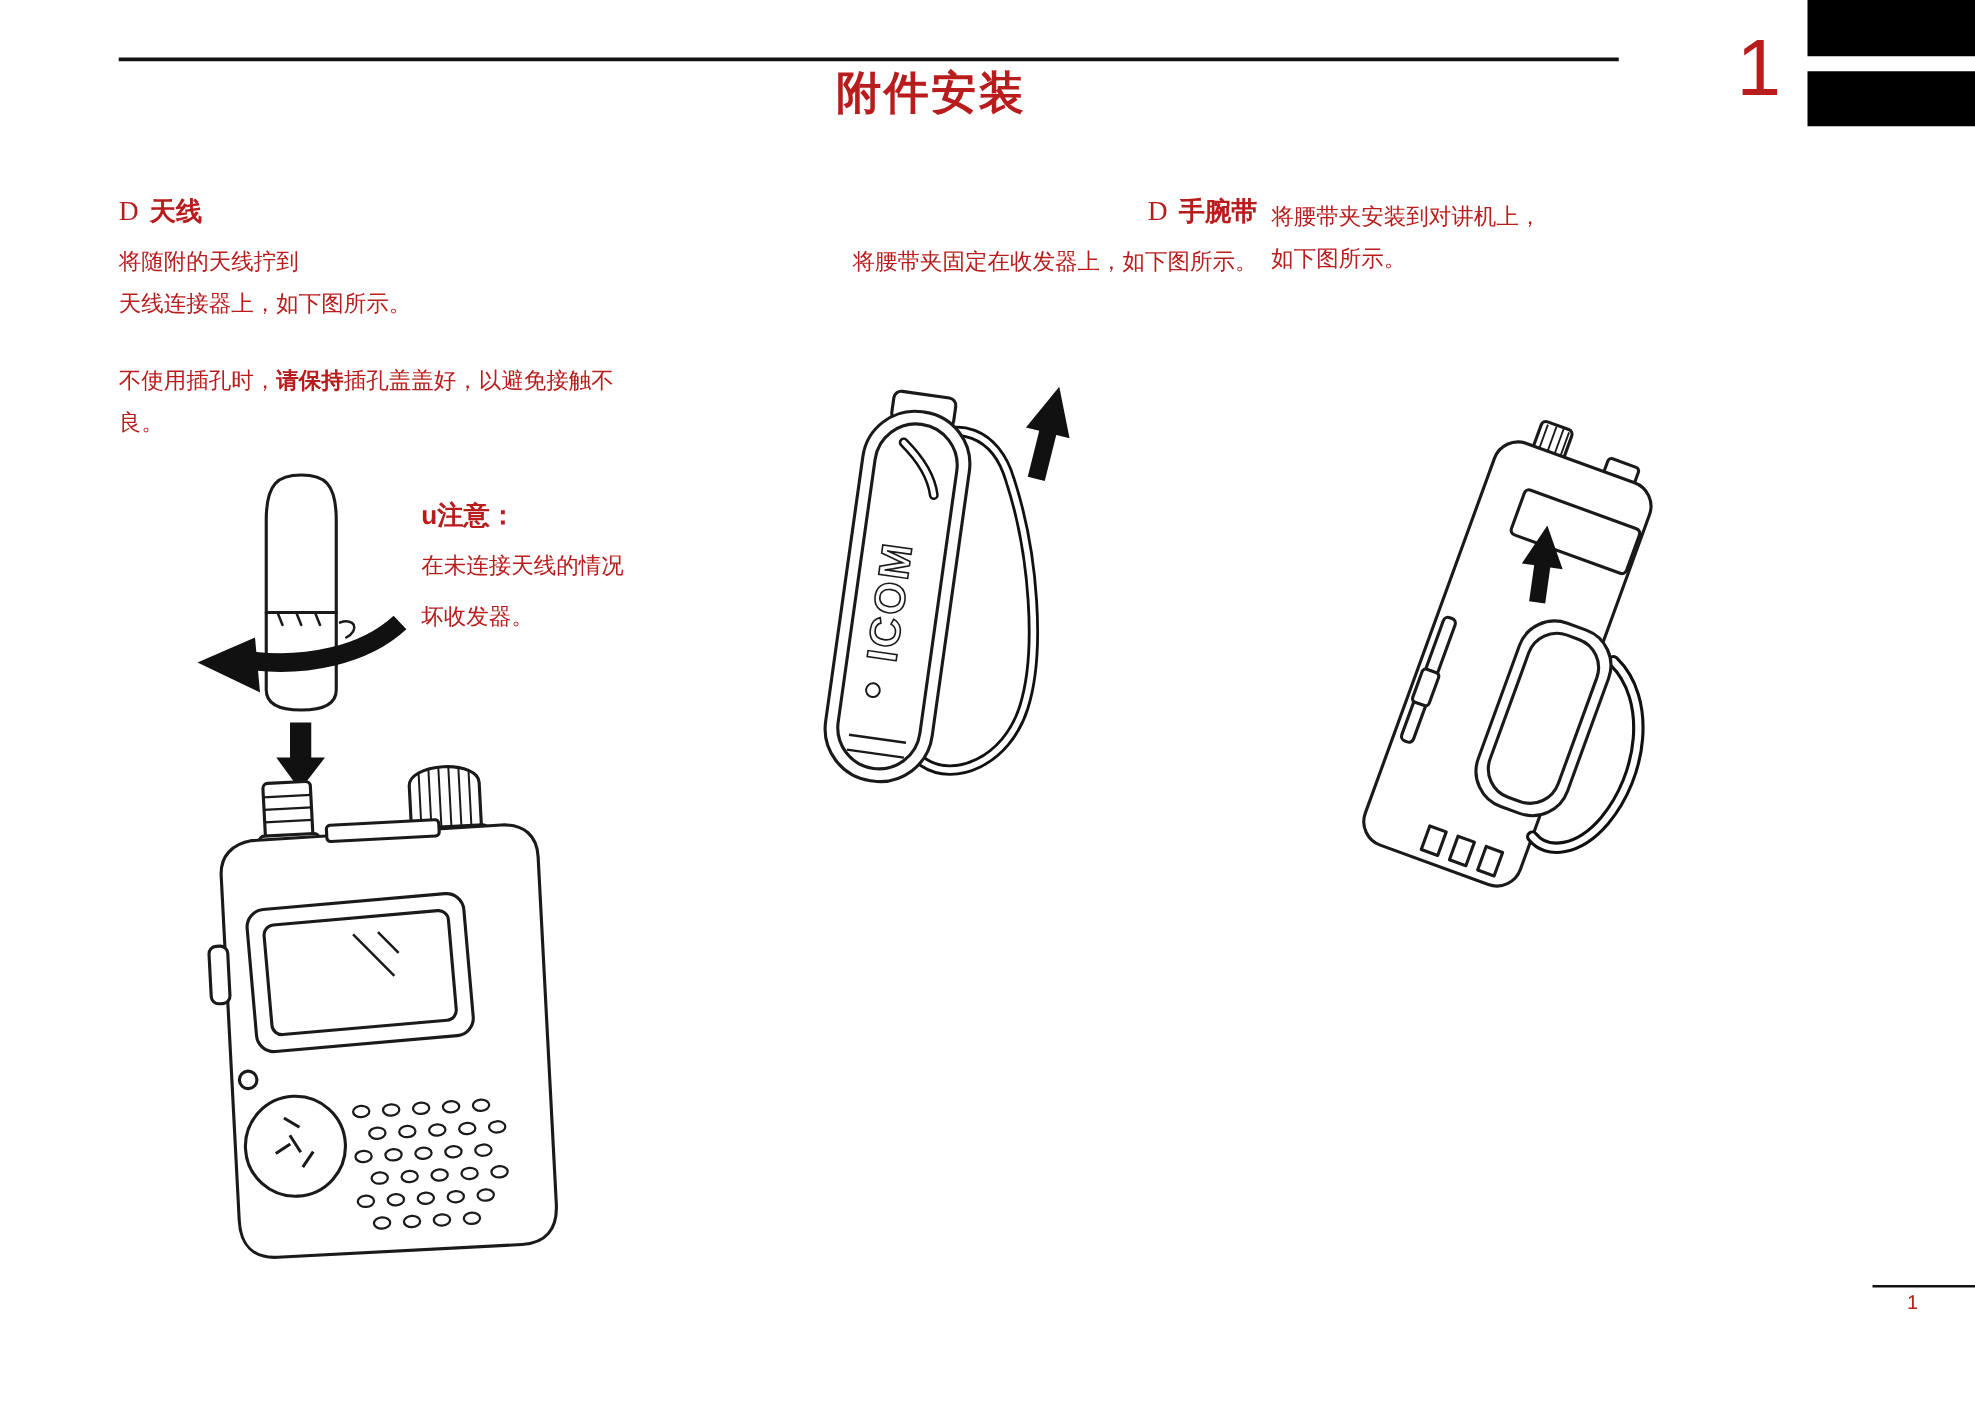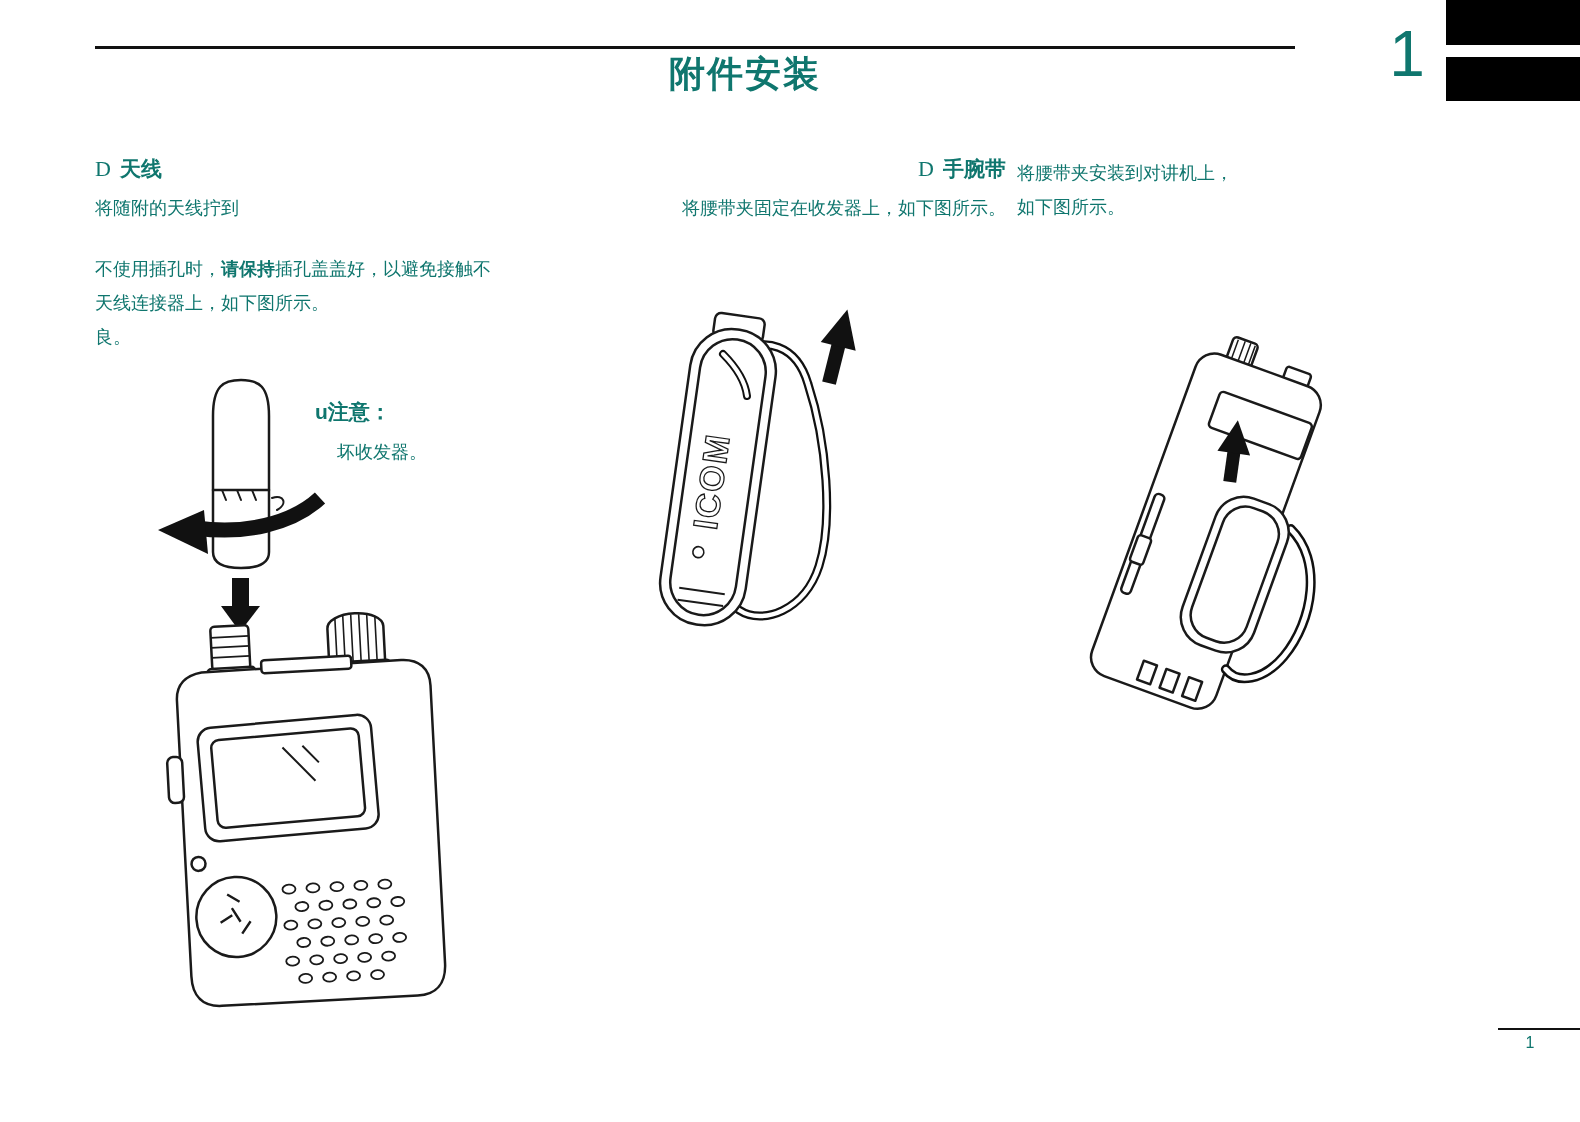--- a/index.html
+++ b/index.html
@@ -1,19 +1,19 @@
 <!DOCTYPE html>
 <html><head>
 <meta charset="utf-8">
 <style>
   * { margin:0; padding:0; box-sizing:border-box; }
   html,body { background:#ffffff; }
   .page {
     position:relative; width:1580px; height:1122px; background:#fff;
-    font-family:"Liberation Sans", sans-serif; color:#0f766e; overflow:hidden;
+    font-family:"Liberation Sans", sans-serif; color:#b91c1c; overflow:hidden;
     margin:0 auto;
   }
 
   
   .header-rule { position:absolute; left:95px; top:46px; width:1200px; height:2.5px; background:#111; }
   .page-title {
     position:absolute; left:95px; top:50px; width:1300px; text-align:center;
     font-size:36px; font-weight:bold; letter-spacing:2px;
   }
   .chapter-number {
@@ -33,21 +33,21 @@
   .sec-heading { font-size:21px; font-weight:bold; line-height:26px; margin-bottom:9px; }
   .sec-heading .marker { font-family:"Liberation Serif", serif; font-weight:500; font-size:22px; margin-right:9px; }
   .sec-heading .marker.tight { margin-right:0; }
   .sec-heading .prefix { font-weight:normal; }
   .body-line { font-size:18px; line-height:34px; }
   .para-gap { margin-top:27px; }
   .b { font-weight:bold; }
 
   
   .note { position:absolute; left:315px; top:398px; width:230px; }
-  .note-heading { font-size:21px; font-weight:bold; margin-bottom:6px; }
+  .note-heading { font-size:21px; font-weight:bold; margin-bottom:6px;margin-left:22px; }
   .note-line { font-size:18px; line-height:41px; padding-left:22px; }
 
   
   .illus { position:absolute; }
   .illus-antenna { left:140px; top:372px; width:340px; height:650px; }
   .illus-strap   { left:635px; top:292px; width:245px; height:375px; }
   .illus-clip    { left:1075px; top:320px; width:290px; height:410px; }
 
   
   .footer-rule { position:absolute; left:1498px; top:1028px; width:82px; height:2px; background:#111; }
@@ -62,27 +62,28 @@
 
   <div class="header-rule"></div>
   <div class="page-title">附件安装</div>
   <div class="chapter-number">1</div>
   <div class="tab-bar tab-bar-top"></div>
   <div class="tab-bar tab-bar-bottom"></div>
 
   <section class="col col-antenna">
     <h2 class="sec-heading"><span class="marker">D</span><span>天线</span></h2>
     <p class="body-line">将随附的天线拧到</p>
+    <p class="body-line">天线连接器上，如下图所示。</p>
     <p class="body-line para-gap"><span>不使用插孔时，</span><span class="b">请保持</span><span>插孔盖盖好，以避免接触不</span></p>
-    <p class="body-line">天线连接器上，如下图所示。</p>
     <p class="body-line">良。</p>
   </section>
 
   <aside class="note">
     <div class="note-heading">u注意：</div>
+    <p class="note-line">在未连接天线的情况</p>
     <p class="note-line">坏收发器。</p>
   </aside>
 
   <section class="col col-strap">
     <h2 class="sec-heading"><span class="marker">D</span><span>手腕带</span></h2>
     <p class="body-line">将腰带夹固定在收发器上，如下图所示。</p>
   </section>
 
   <section class="col col-clip">
     <p class="body-line">将腰带夹安装到对讲机上，</p>

